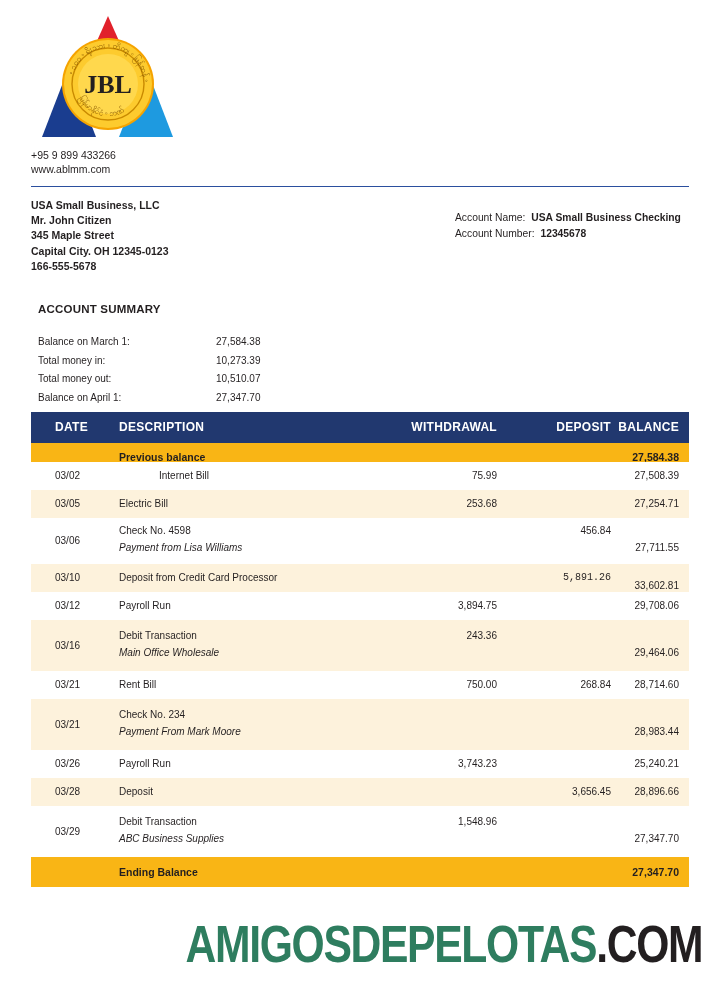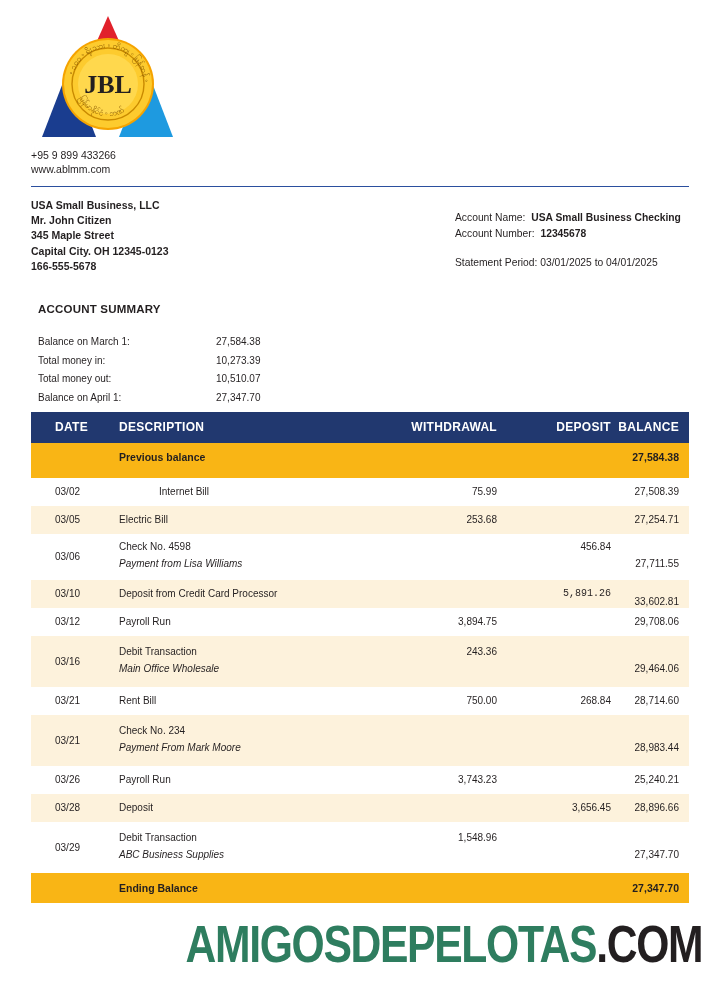--- a/index.html
+++ b/index.html
@@ -220,21 +220,20 @@
 
 <div class="acctinfo">
   <div>
     <span>Account Name:</span>
     <b style="margin-left: 3px;">USA Small Business Checking</b>
   </div>
   <div>
     <span>Account Number:</span>
     <b style="margin-left: 3px;">12345678</b>
   </div>
-  <div class="period">Statement Period: 03/01/2025 to 04/01/2025</div>
 </div>
 
 <div class="summary-title">ACCOUNT SUMMARY</div>
 <div class="summary">
   <div class="srow">
     <span class="slabel">Balance on March 1:</span>
     <span class="sval">27,584.38</span>
   </div>
   <div class="srow">
     <span class="slabel">Total money in:</span>
@@ -253,21 +252,21 @@
 <div class="table">
 
   <div class="thead">
     <div class="cell h-date">DATE</div>
     <div class="cell h-desc">DESCRIPTION</div>
     <div class="cell h-with">WITHDRAWAL</div>
     <div class="cell h-dep">DEPOSIT</div>
     <div class="cell h-bal">BALANCE</div>
   </div>
 
-  <div class="row gold" style="height:35px">
+  <div class="row gold" style="height:19px">
     <div class="cell c-desc" style="top:8px">Previous balance</div>
     <div class="cell c-bal" style="top:8px">27,584.38</div>
   </div>
 
   <div id="tbody">
       <div class="row" style="height: 28px;">
         <div class="cell c-date" style="top: 8px;">03/02</div>
         <div class="cell c-desc" style="top: 8px; margin-left: 40px;">Internet Bill</div>
         <div class="cell c-with" style="top: 8px;">75.99</div>
         <div class="cell c-bal" style="top: 8px;">27,508.39</div>

